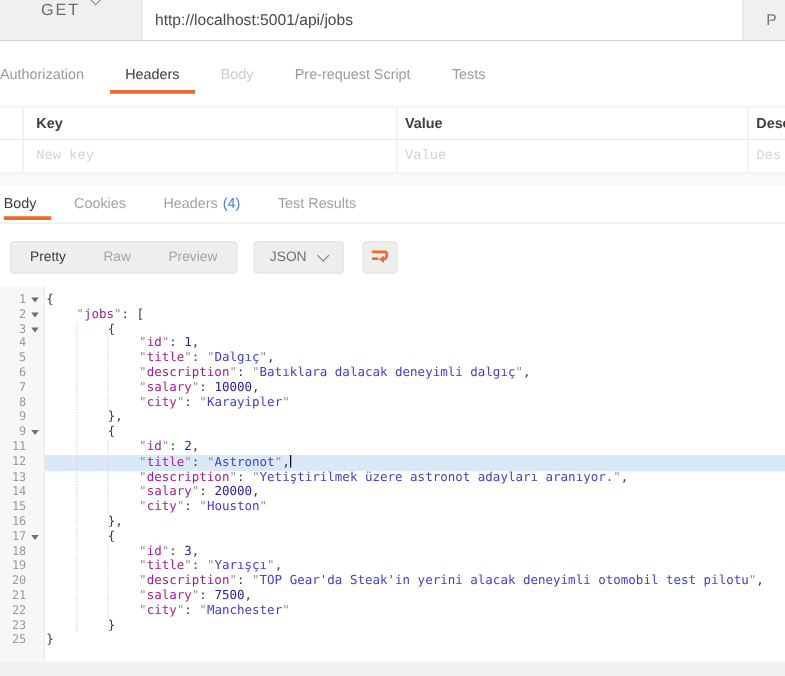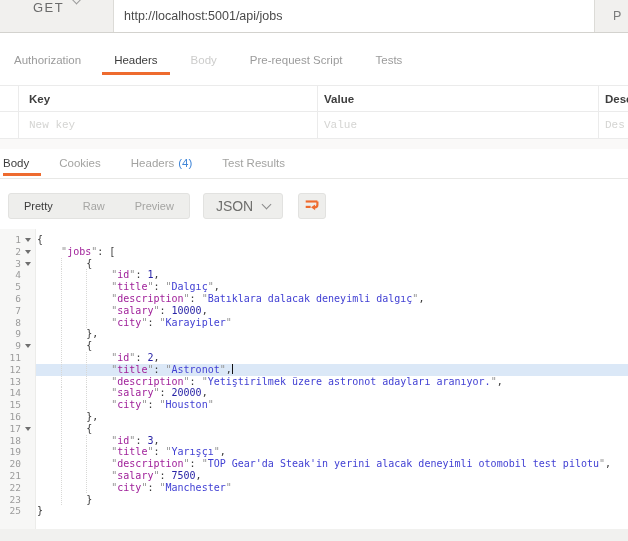--- a/index.html
+++ b/index.html
@@ -20,21 +20,21 @@
     color:#6b6b6b;font-size:13px;letter-spacing:1.5px;cursor:pointer}
   .chev{width:7px;height:7px;border-right:1.6px solid #9a9a9a;border-bottom:1.6px solid #9a9a9a;
     transform:rotate(45deg);margin-top:-4px}
   .url-wrap{flex:1;background:#fff;border-left:1px solid #dcdbd7;border-right:1px solid #dcdbd7;display:flex}
   .url-input{width:100%;border:none;outline:none;background:transparent;padding:0 10px;
     font-size:12.5px;color:#4a4a4a;font-family:"Liberation Sans",sans-serif}
   .params-btn{width:33px;background:#f1f0ee;border:none;color:#7a7a7a;font-size:12.5px;
     text-align:left;padding:0 0 0 18px;cursor:pointer;font-family:inherit;overflow:hidden}
 
   
-  .req-tabs{height:52px;display:flex;background:#fff;padding-left:14px}
+  .req-tabs{height:52px;display:flex;background:#fff;padding-left:0}
   .req-tab{margin-top:19px;height:23px;line-height:17px;padding:0 12px 3px;margin-right:9px;
     border-bottom:3px solid transparent;font-size:11.5px;color:#9b9b9b;cursor:pointer;white-space:nowrap}
   .req-tab:first-child{padding-left:0}
   .req-tab.active{color:#3d3d3d;border-bottom-color:var(--accent)}
   .req-tab.muted{color:#cccccb}
 
   
   .kv{border-top:1px solid #ebebeb}
   .kv-row{display:flex;height:26px;border-bottom:1px solid #ebebeb;background:#fff;align-items:center}
   .cell{height:100%;display:flex;align-items:center}
@@ -57,21 +57,21 @@
   .resp-tab.active{color:#3d3d3d;border-bottom-color:var(--accent)}
   .resp-tab .count{color:var(--blue);margin-left:4px}
 
   
   .toolbar{height:50px;background:#fff;display:flex;align-items:flex-start;padding:14px 12px 0 8px}
   .seg{height:26px;display:flex;border:1px solid #e2e2e0;background:#eeeeec;border-radius:3px;overflow:hidden}
   .seg button{border:none;background:transparent;font-size:11px;padding:0 15px;color:#a5a5a3;
     cursor:pointer;font-family:inherit}
   .seg button.active{color:#3b3b3b}
   .json-dd{height:26px;margin-left:13px;display:flex;align-items:center;gap:10px;padding:0 12px;
-    border:1px solid #e2e2e0;background:#eeeeec;border-radius:3px;font-size:14px;color:#6f6f6d;cursor:pointer}
+    border:1px solid #e2e2e0;background:#eeeeec;border-radius:3px;font-size:11px;color:#6f6f6d;cursor:pointer}
   .json-dd .chev{border-color:#8b8b8b;margin-top:-3px}
   .wrap-btn{height:26px;width:28px;margin-left:15px;border:1px solid #e2e2e0;background:#eeeeec;
     border-radius:3px;display:flex;align-items:center;justify-content:center;cursor:pointer;padding:0}
 
   
   .editor{height:300px;position:relative;background:#fff;padding-top:5px;
     font-family:"DejaVu Sans Mono",monospace;font-size:10px;line-height:11.8px;overflow:hidden}
   .editor::before{content:"";position:absolute;left:0;top:0;bottom:0;width:35px;
     background:#f7f7f6;border-right:1px solid #ececea}
   .line-row{display:flex;position:relative}

